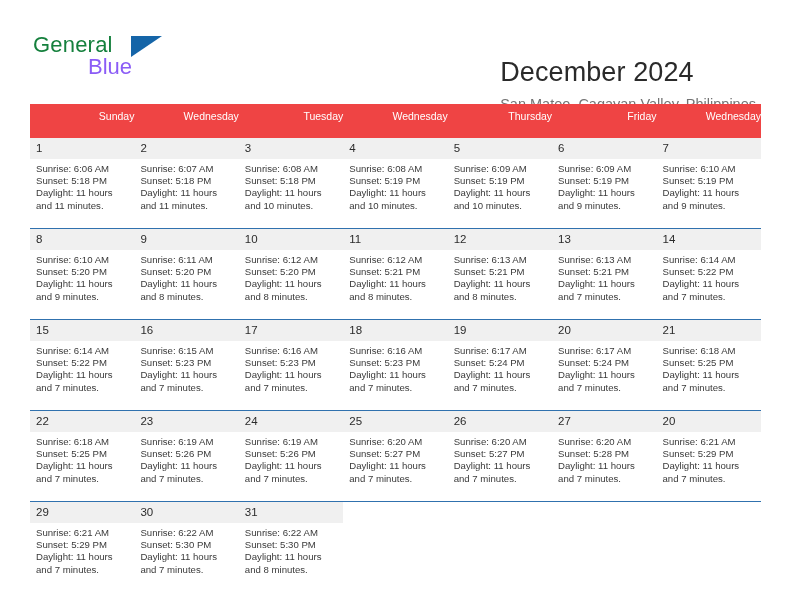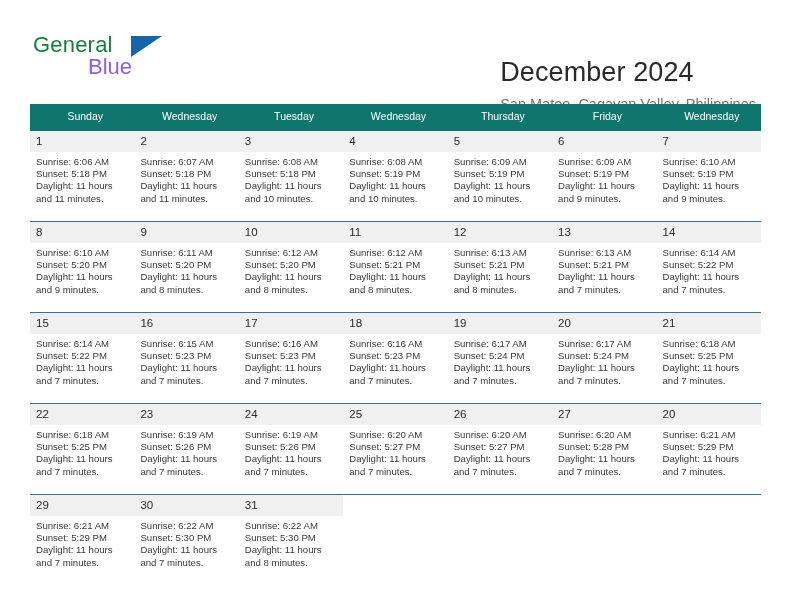--- a/index.html
+++ b/index.html
@@ -85,26 +85,26 @@
   
   .calendar {
     position: absolute;
     left: 30px;
     top: 104px;
     width: 731px;
     border-collapse: collapse;
     table-layout: fixed;
   }
   .calendar th {
-    background: #0f766e;
+    background: #ef4444;
     color: #ffffff;
     font-size: 10.5px;
     font-weight: normal;
-    text-align: center;
-    padding: 5px 0 9px 6px;
+    text-align: right;
+    padding: 5px 0 16px 6px;
     height: 13px;
     border: none;
   }
   .calendar td {
     vertical-align: top;
     padding: 0;
     border: none;
     border-top: 1px solid #3071ae;
     width: 104.4px;
   }

